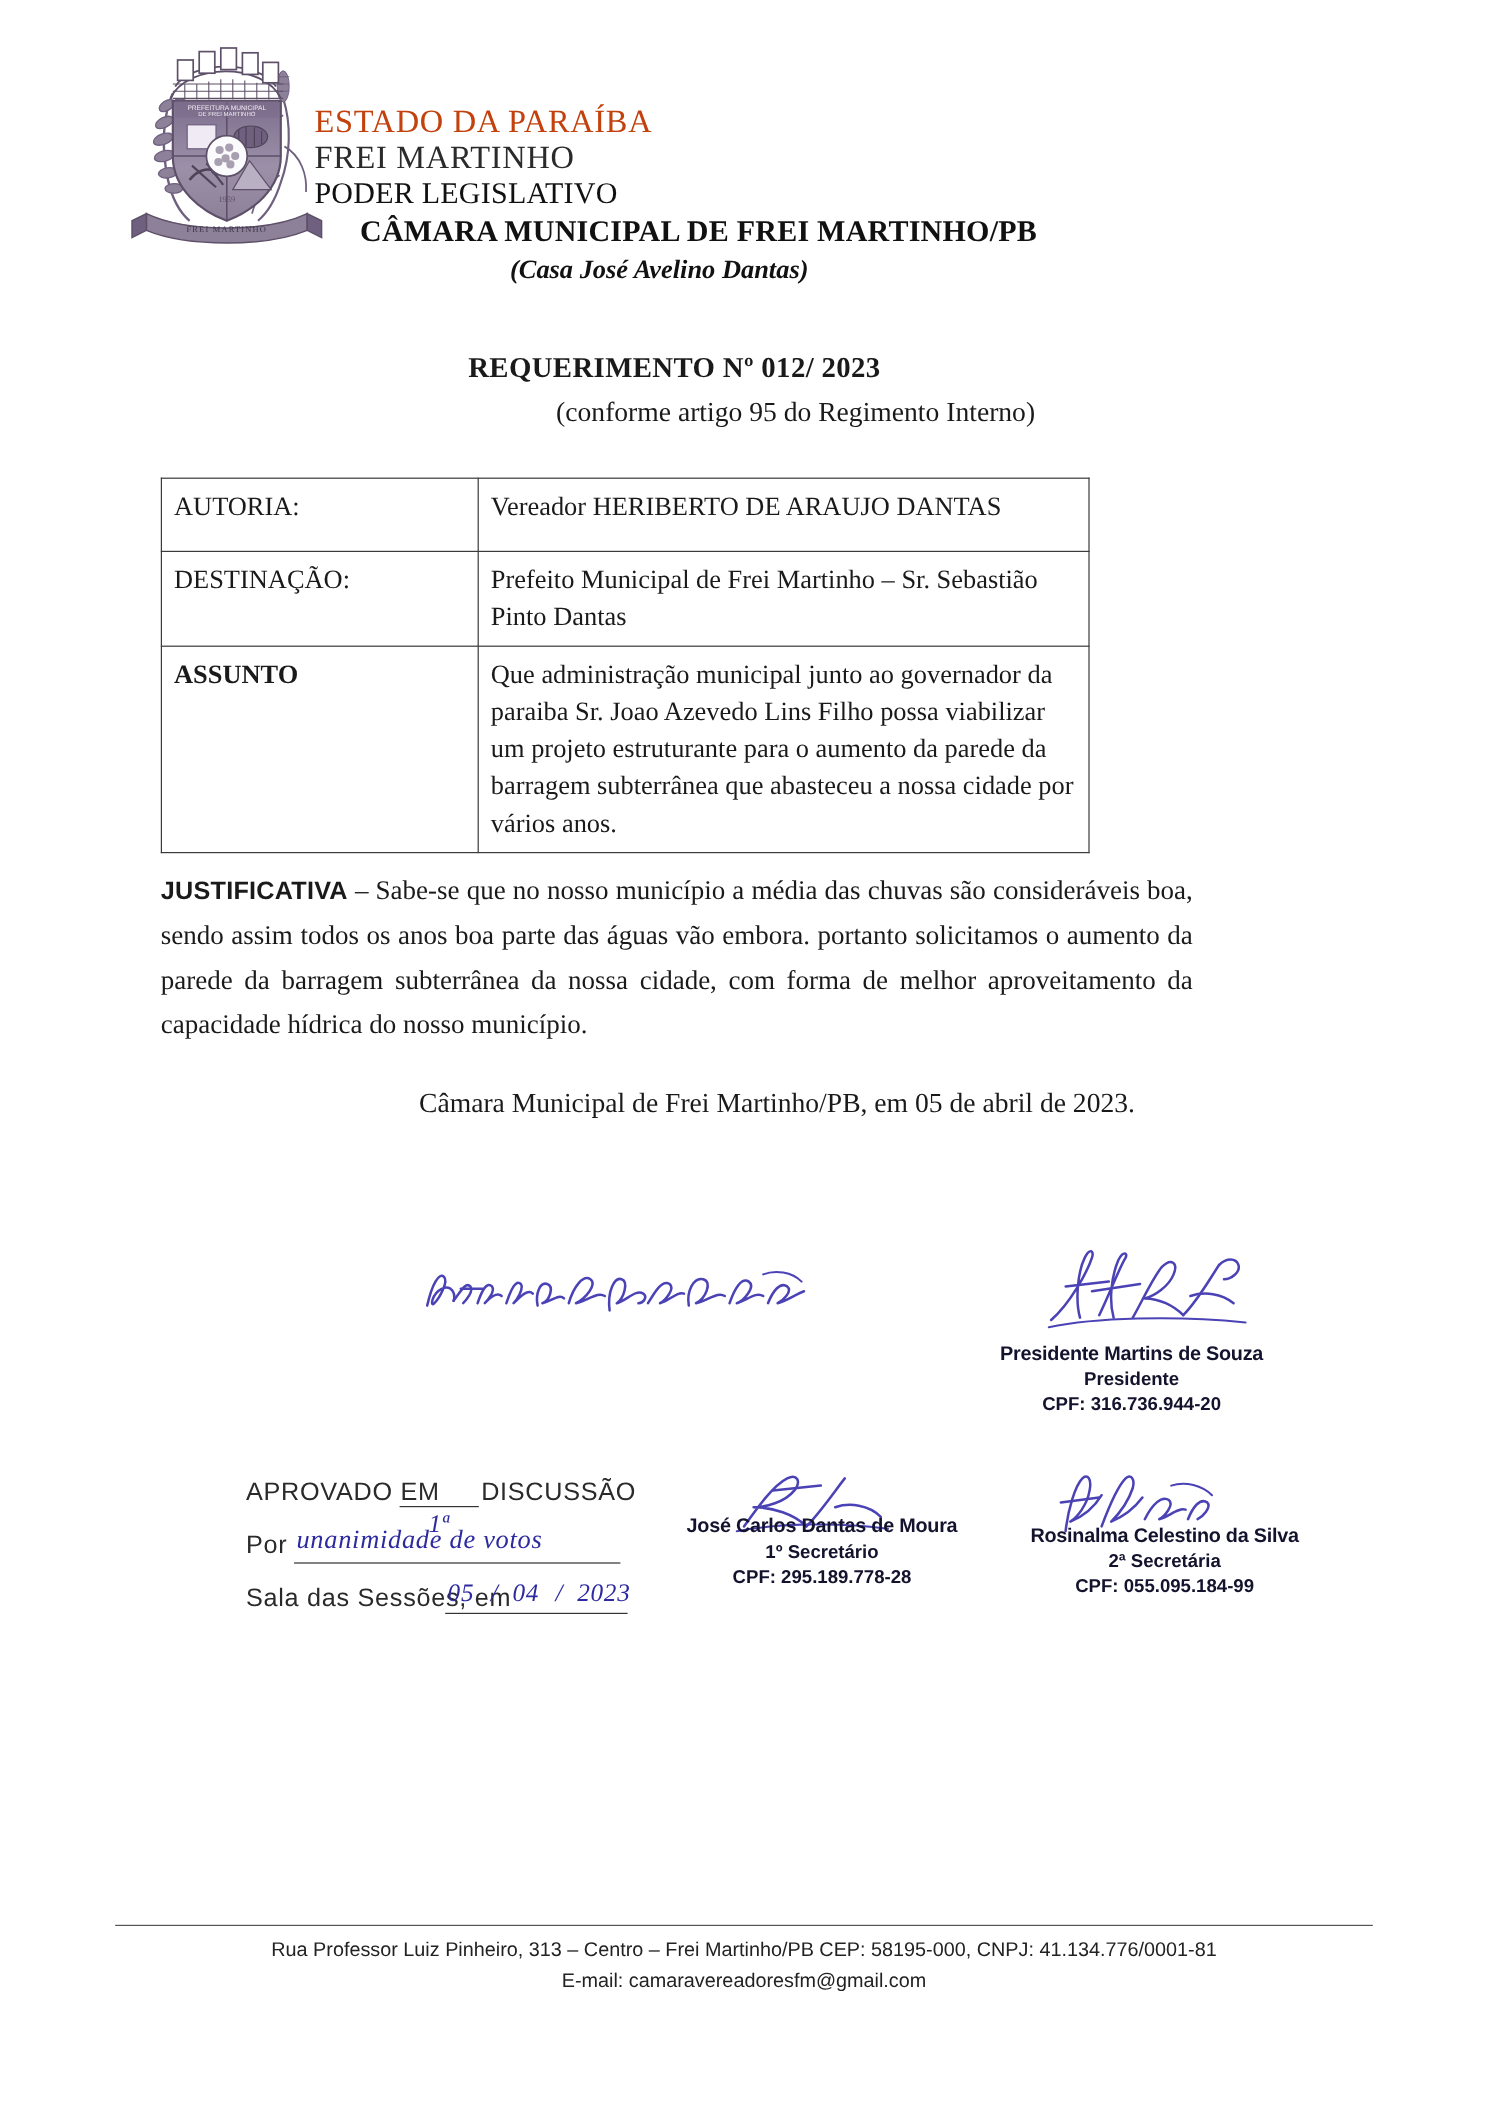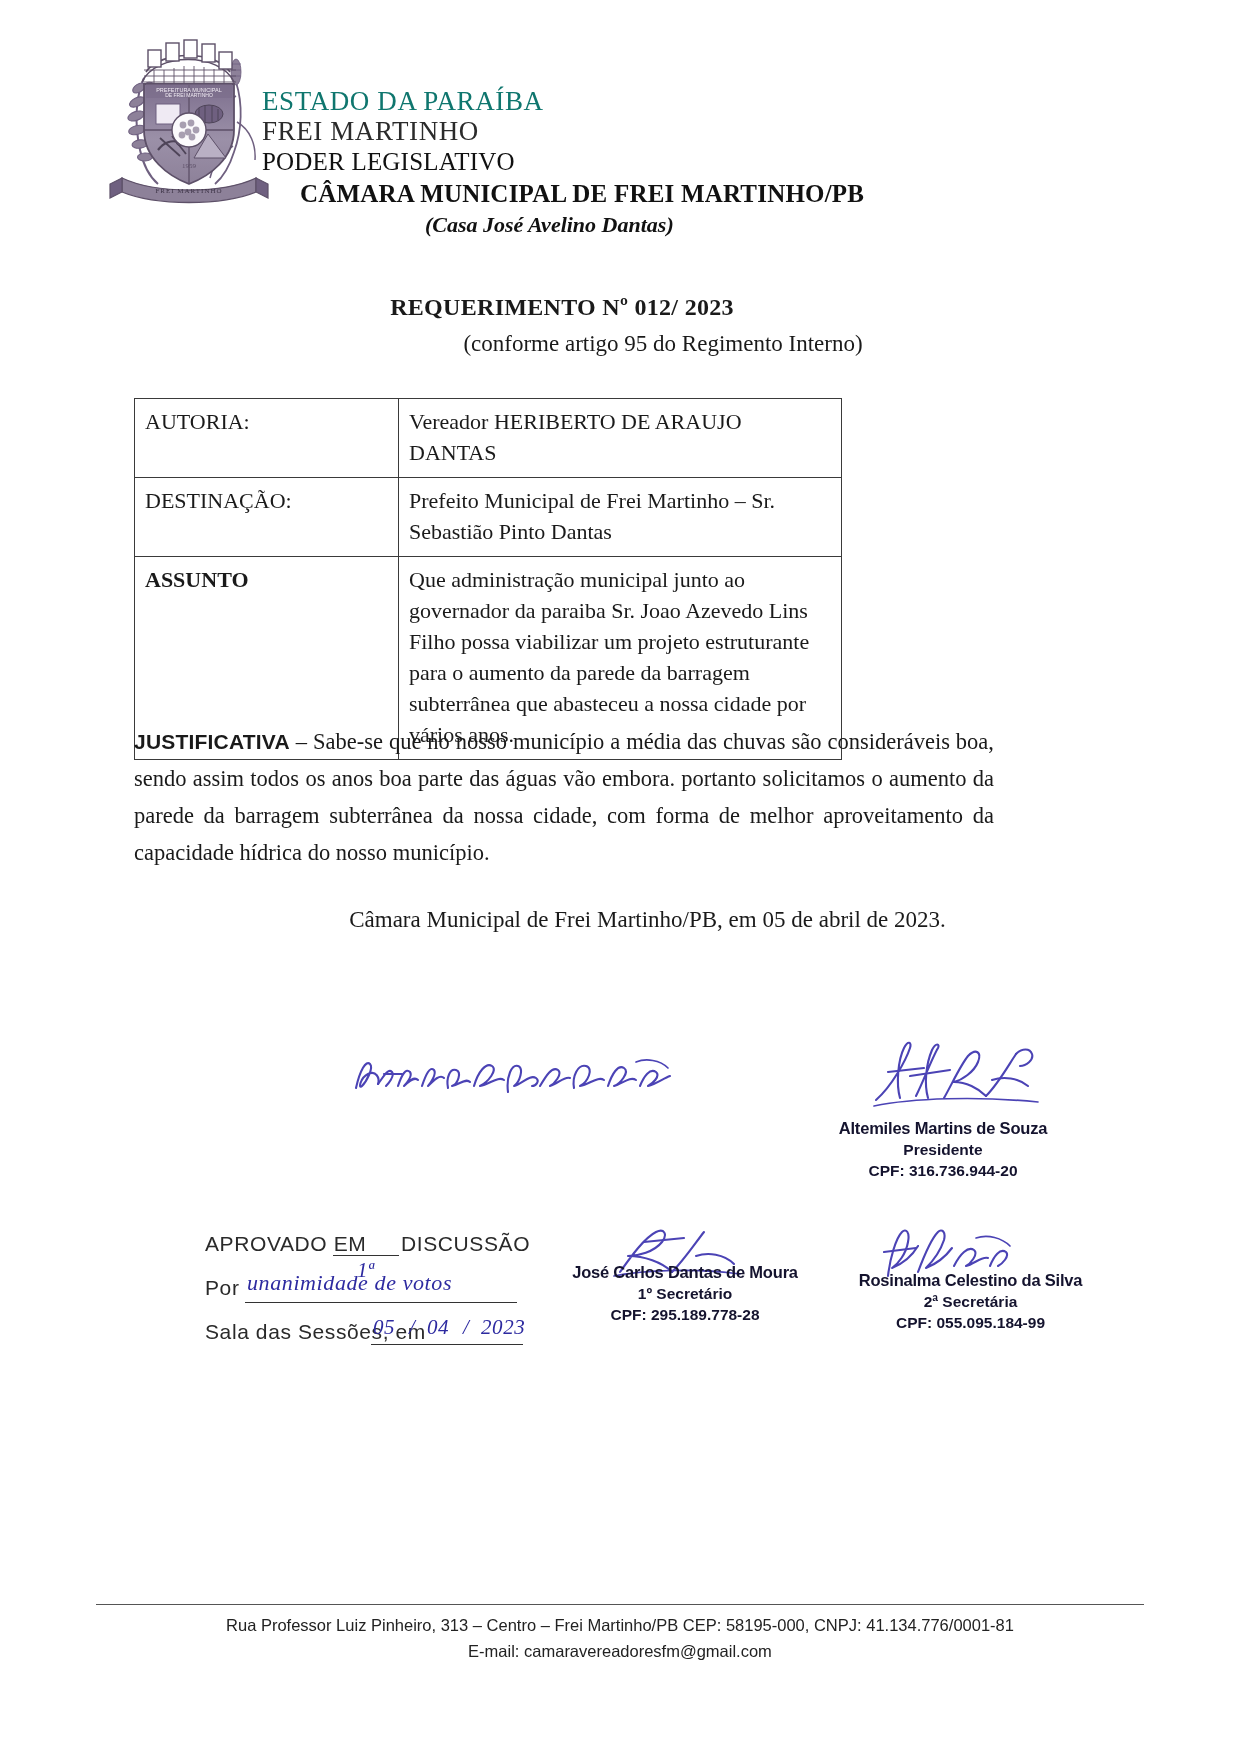--- a/index.html
+++ b/index.html
@@ -17,39 +17,39 @@
   .header{
     position:absolute; left:0; top:0; width:1240px; height:250px;
   }
   .crest{
     position:absolute; left:96px; top:26px; width:184px; height:180px;
   }
   .crest svg{display:block;width:184px;height:180px;}
   .head-lines{
     position:absolute; left:262px; top:86px; width:820px;
   }
-  .hl1{font-size:27px;letter-spacing:.6px;line-height:30px;color:#0f766e;}
+  .hl1{font-size:27px;letter-spacing:.6px;line-height:30px;color:#c2410c;}
   .hl2{font-size:27px;letter-spacing:.6px;line-height:30px;color:#2b2b2b;}
   .hl3{font-size:25px;line-height:32px;font-weight:normal;color:#111;letter-spacing:.2px;}
   .hl4{font-size:25px;line-height:32px;font-weight:bold;color:#111;padding-left:38px;letter-spacing:.2px;}
   .hl5{font-size:22px;line-height:30px;font-weight:bold;font-style:italic;color:#111;padding-left:163px;}
 
   
   .doc-title{
     position:absolute; left:0; top:294px; width:1124px;
     text-align:center; font-size:24px; font-weight:bold; letter-spacing:.3px;
   }
   .doc-subtitle{
     position:absolute; left:0; top:331px; width:1240px;
     text-align:center; font-size:23px;margin-left:43px;
   }
 
   
   .tbl{
-    position:absolute; left:134px; top:398px; width:708px;
+    position:absolute; left:134px; top:398px; width:774px;
     border-collapse:collapse;
   }
   .tbl td{
     border:1px solid #3a3a3a;
     vertical-align:top;
     font-size:22px;
     line-height:31px;
     padding:7px 10px 9px 10px;
   }
   .tbl td.lbl{width:243px;}
@@ -301,21 +301,21 @@
         <path d="M44 40 L84 34"></path>
         <path d="M78 62 C86 48 94 30 102 20 C110 12 116 16 112 26 C108 36 96 44 88 46 C100 46 112 52 120 60"></path>
         <path d="M120 60 C132 48 142 30 150 18"></path>
         <path d="M126 44 C138 40 152 42 162 50"></path>
         <path d="M150 18 C156 12 164 12 166 18 C168 24 160 30 154 30"></path>
         <path d="M8 70 C46 62 112 60 172 66" class="ink2"></path>
       </g>
     </svg>
   </div>
   <div class="stamp stamp-pres">
-    <div class="n">Altemiles Martins de Souza</div>
+    <div class="n">Presidente Martins de Souza</div>
     <div class="r">Presidente</div>
     <div class="c">CPF: 316.736.944-20</div>
   </div>
 
   <div class="hand-sec1">
     <svg viewBox="0 0 150 60" xmlns="http://www.w3.org/2000/svg">
       <g class="ink">
         <path d="M20 50 C30 36 44 16 56 10 C64 6 68 12 62 20 C54 30 38 34 28 34 C44 34 62 40 72 50"></path>
         <path d="M44 20 L84 16"></path>
         <path d="M72 50 C84 38 96 20 104 10"></path>

